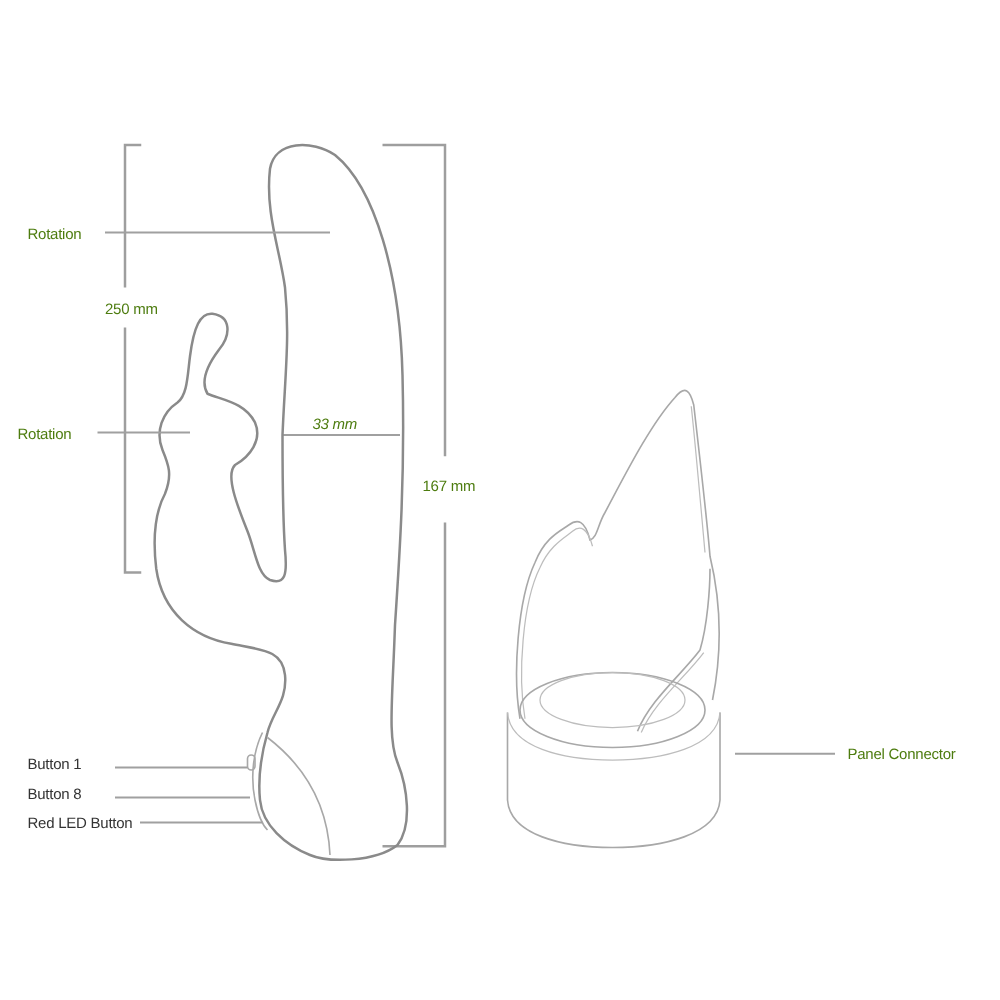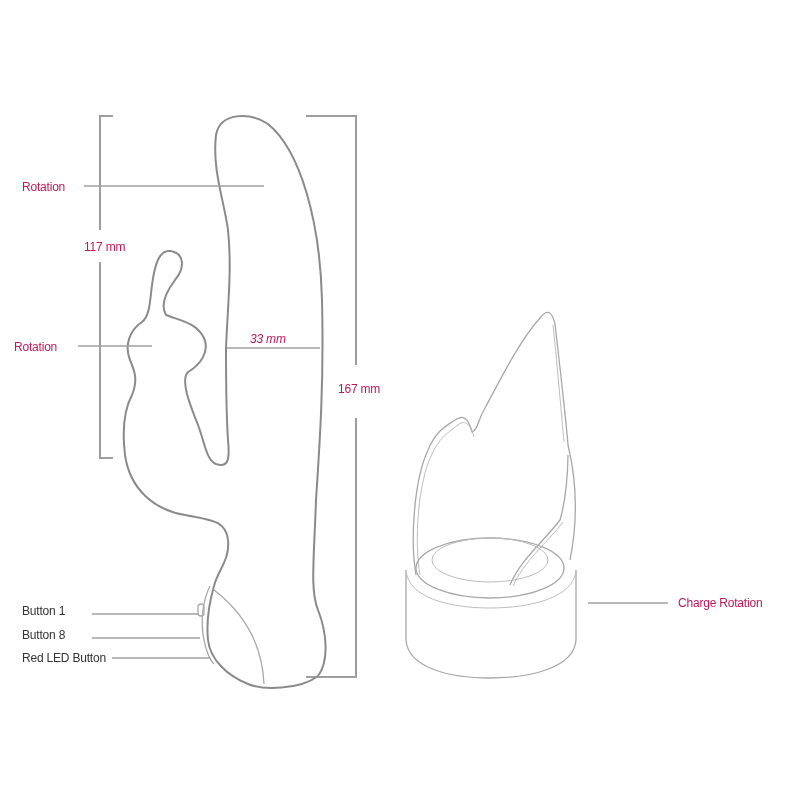--- a/index.html
+++ b/index.html
@@ -1,18 +1,18 @@
 <!DOCTYPE html>
 <html><head>
   <meta charset="utf-8">
   <style>
     html, body { margin: 0; padding: 0; background: #ffffff; }
     body { width: 800px; height: 800px; position: relative; overflow: hidden; font-family: "Liberation Sans", "DejaVu Sans", sans-serif; }
     #canvas { position: absolute; left: 0; top: 0; width: 800px; height: 800px; }
-    .lbl { position: absolute; font-size: 12px; color: #be185d; white-space: nowrap; line-height: 14px; letter-spacing: -0.2px; }
+    .lbl { position: absolute; font-size: 12px; color: #4d7c0f; white-space: nowrap; line-height: 14px; letter-spacing: -0.2px; }
     .lbl-bold { font-weight: bold; color: #333; }
     svg .outline { fill: none; stroke: #8a8a8a; stroke-width: 2; stroke-linejoin: round; stroke-linecap: round; }
     svg .thin { fill: none; stroke: #a8a8a8; stroke-width: 1.3; }
     svg .thin2 { fill: none; stroke: #bdbdbd; stroke-width: 1; }
     svg .dim { fill: none; stroke: #9e9e9e; stroke-width: 2; }
     svg .leader { fill: none; stroke: #a0a0a0; stroke-width: 1.6; }
   </style>
 </head>
 <body>
 
@@ -76,20 +76,20 @@
     <path class="thin2" d="M513 586 C523 562 548 542 563 522"></path>
     <ellipse class="thin" cx="490" cy="568" rx="74" ry="30"></ellipse>
     <ellipse class="thin2" cx="490" cy="560" rx="58" ry="22"></ellipse>
     <path class="thin" d="M406 570 L406 640 C408 668 450 678 490 678 C530 678 574 668 576 640 L576 570"></path>
     <path class="thin2" d="M406 570 C408 598 450 608 490 608 C530 608 574 598 576 570"></path>
   </g>
   <line class="leader" x1="588" y1="603" x2="668" y2="603"></line>
 </svg>
 
 <div class="lbl" style="left:22px; top:180px;">Rotation</div>
-<div class="lbl" style="left:84px; top:240px;">117 mm</div>
+<div class="lbl" style="left:84px; top:240px;">250 mm</div>
 <div class="lbl" style="left:14px; top:340px;">Rotation</div>
 <div class="lbl" style="left:250px; top:332px;font-style:italic;">33 mm</div>
 <div class="lbl" style="left:338px; top:382px;">167 mm</div>
 <div class="lbl lbl-bold" style="left:22px; top:604px; font-weight:normal;">Button 1</div>
 <div class="lbl lbl-bold" style="left:22px; top:628px; font-weight:normal;">Button 8</div>
 <div class="lbl lbl-bold" style="left:22px; top:651px; font-weight:normal;">Red LED Button</div>
-<div class="lbl" style="left:678px; top:596px;">Charge Rotation</div>
+<div class="lbl" style="left:678px; top:596px;">Panel Connector</div>
 
 </body></html>

